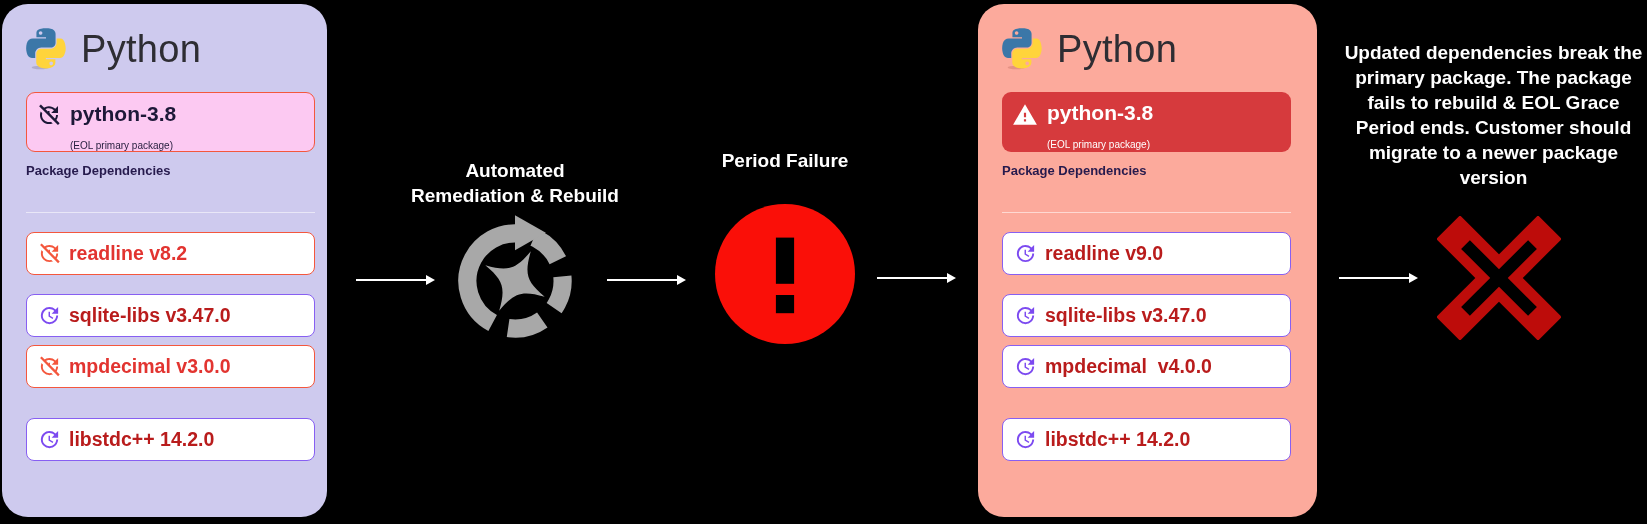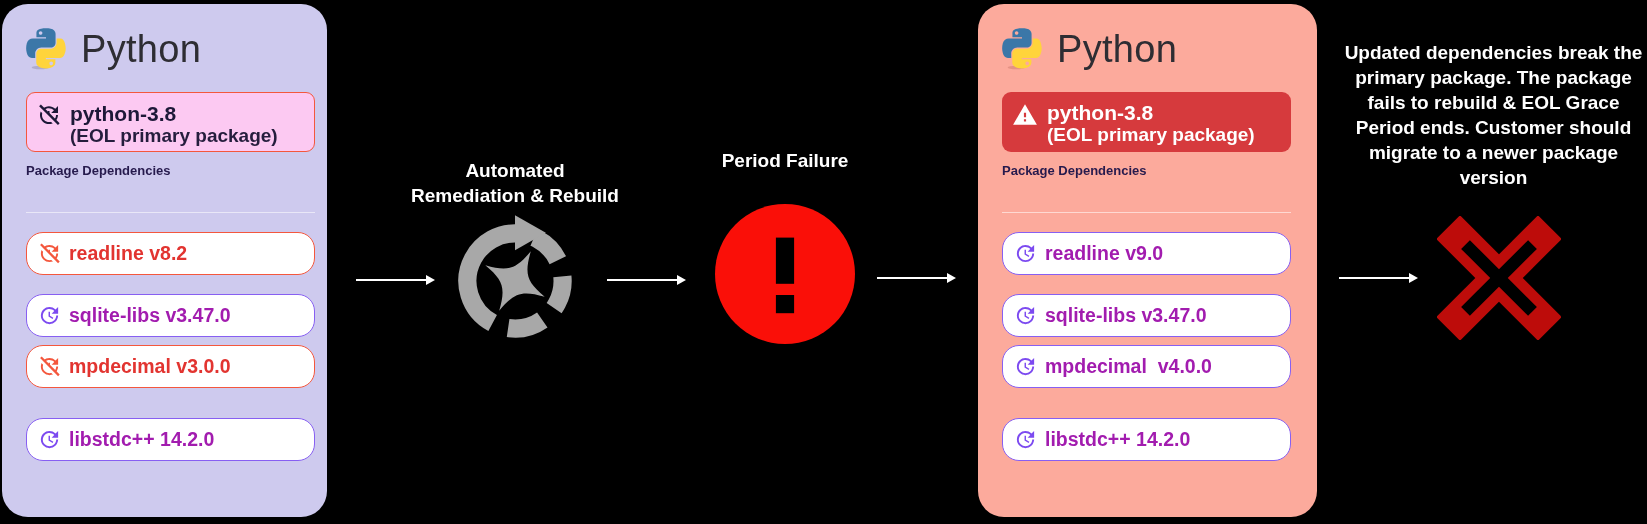--- a/index.html
+++ b/index.html
@@ -14,32 +14,32 @@
   .panel-header{position:absolute;top:24px;left:24px;display:flex;gap:15px;}
   .pylogo{width:40px;height:42px;display:block;}
   .panel-title{margin:0;font-size:38px;font-weight:500;color:#2e2d33;letter-spacing:.3px;}
 
   .primary-card{position:absolute;left:24px;top:88px;width:289px;height:60px;border-radius:9px;
                 box-sizing:border-box;display:flex;gap:9px;padding:9px 10px;align-items:flex-start;}
   .primary-card.pink{background:#fcc9f2;border:1.6px solid #f4573d;color:#1d1838;}
   .primary-card.alert{background:#d63a3d;color:#ffffff;}
   .primary-card .card-icon{flex:0 0 auto;margin-top:1px;}
   .primary-name{font-size:21px;font-weight:700;line-height:23px;}
-  .primary-note{font-size:19px;line-height:17px;margin-top:2px;font-weight:bold;}
+  .primary-note{font-size:10px;line-height:17px;margin-top:12px;}
   .primary-card.pink .primary-note{color:#251d3d;}
 
   .section-heading{position:absolute;left:24px;top:159px;margin:0;font-size:13px;font-weight:700;color:#261a4d;}
   .divider{position:absolute;left:24px;top:208px;width:289px;height:1px;border:none;margin:0;
            background:rgba(255,255,255,.55);}
 
-  .dep{position:absolute;left:24px;width:289px;height:43px;border-radius:17px;background:#fff;
+  .dep{position:absolute;left:24px;width:289px;height:43px;border-radius:8px;background:#fff;
        box-sizing:border-box;display:flex;align-items:center;gap:8px;padding:0 8px 0 11px;
        border:1.6px solid;}
   .dep.eol{border-color:#f4573d;color:#e23430;}
-  .dep.upd{border-color:#875ff2;color:#a21caf;}
+  .dep.upd{border-color:#875ff2;color:#b91c1c;}
   .dep .dep-label{font-size:19.5px;font-weight:700;white-space:pre;}
   .r1{top:228px;} .r2{top:290px;text-align:right;} .r3{top:341px;} .r4{top:414px;}
 
   
   .flow-label{position:absolute;color:#fff;font-size:19px;font-weight:600;text-align:center;
               white-space:pre-line;line-height:25px;}
   .remediation-label{left:380px;top:146px;width:270px;margin-top:12px;}
   .failure-label{left:685px;top:148px;width:200px;}
 
   .rebuild-icon{position:absolute;left:445px;top:211px;width:140px;height:140px;}

